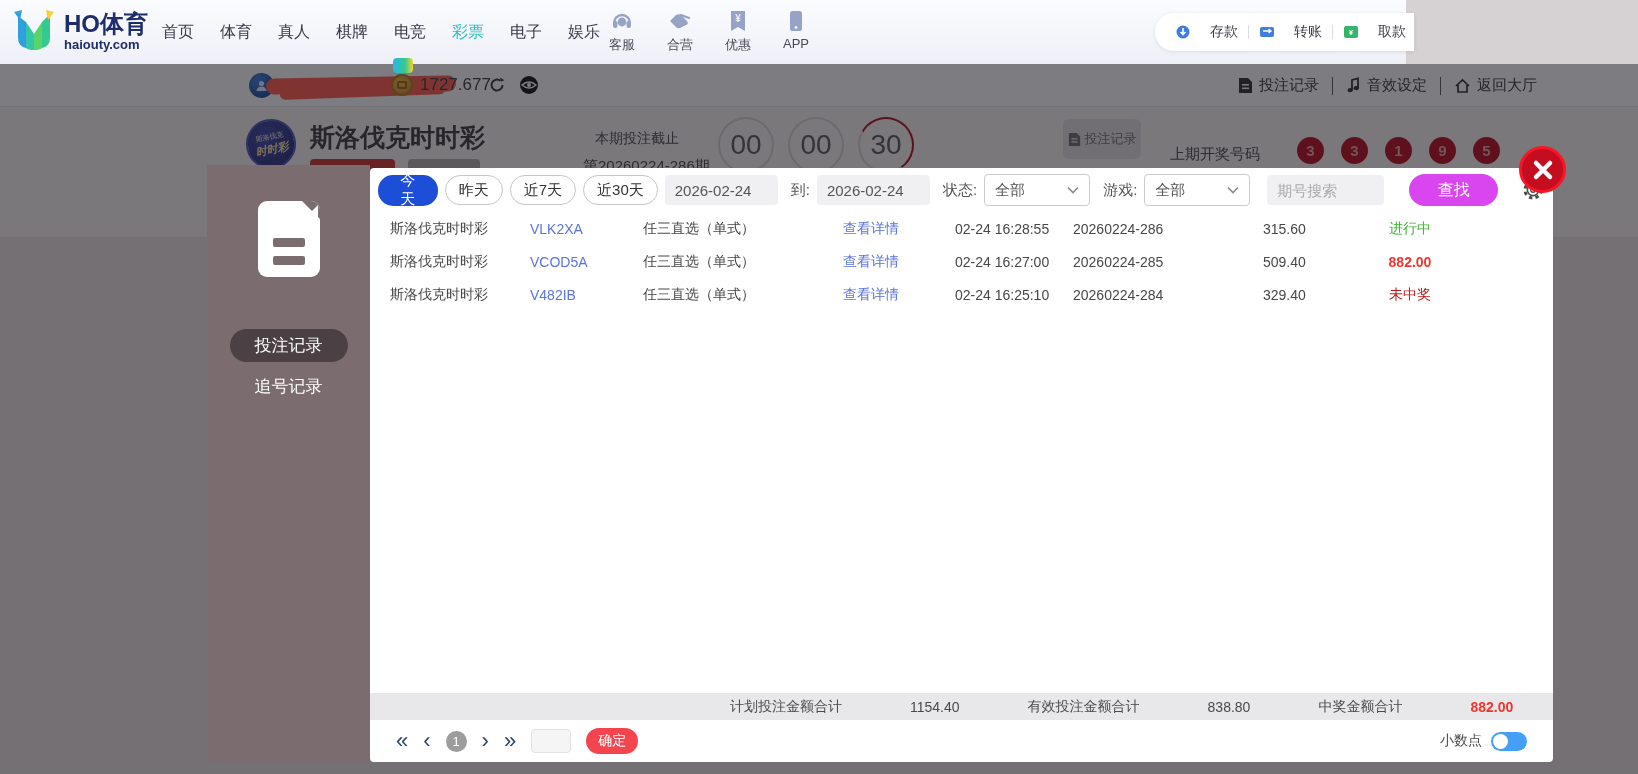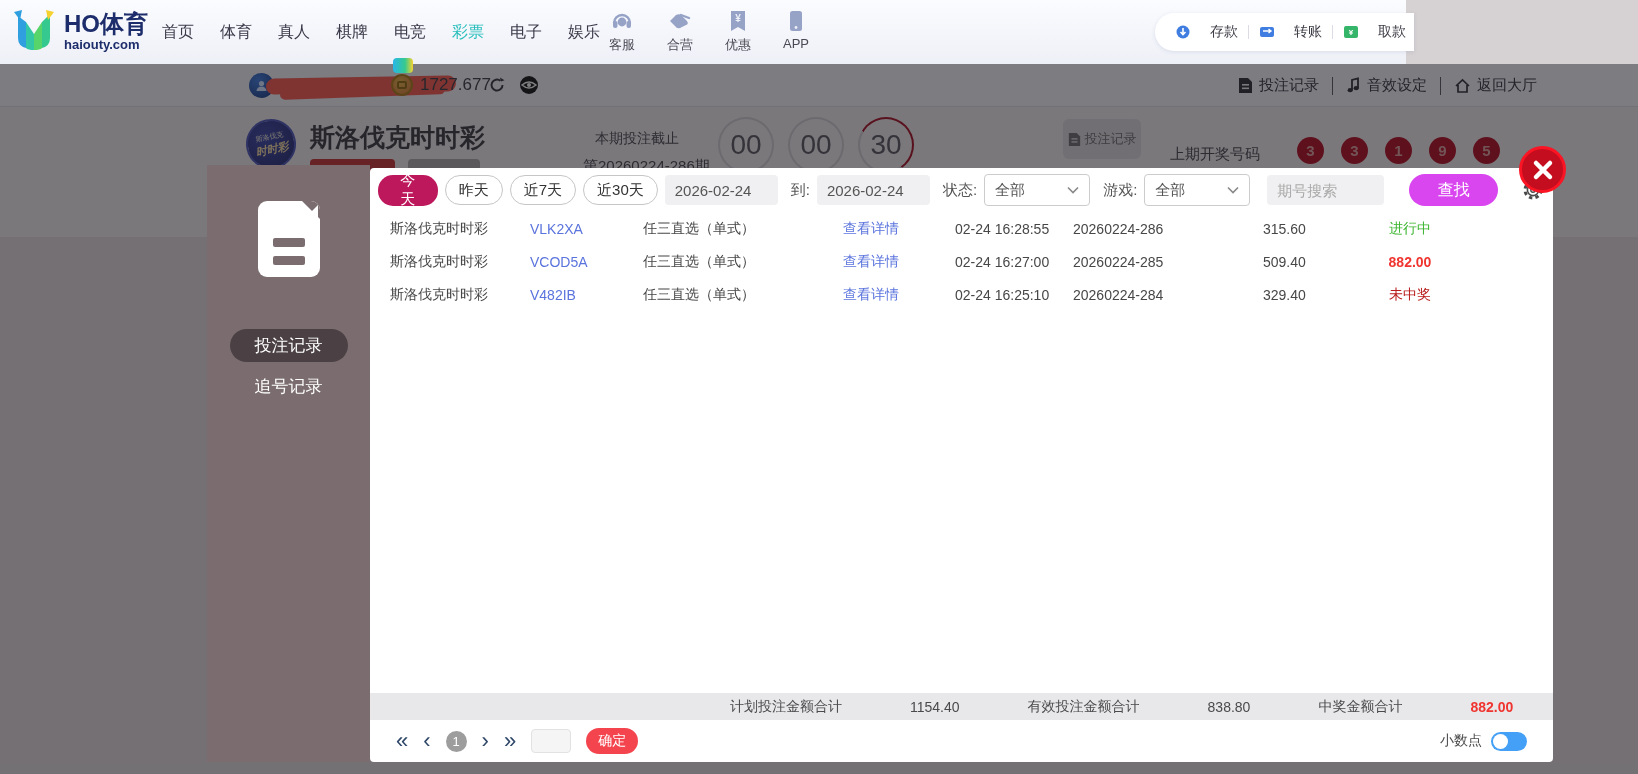--- a/index.html
+++ b/index.html
@@ -78,21 +78,21 @@
   .doc-big .slot { position:absolute; left:15px; width:32px; height:9px; background:#7b6d6f; border-radius:2px; }
   .slot.s1 { top:37px; } .slot.s2 { top:55px; }
   .side-pill { margin-top:52px; width:118px; height:33px; background:#4b4145; border-radius:17px;
       display:flex; align-items:center; justify-content:center; font-size:17px; color:#fff; cursor:pointer; }
   .side-link { margin-top:13px; font-size:17px; color:#fff; cursor:pointer; }
 
   
   .modal { position:absolute; left:370px; top:168px; width:1183px; height:594px; background:#fff; border-radius:4px;
       z-index:20; display:flex; flex-direction:column; }
   .fbar { height:44px; display:flex; align-items:center; gap:7px; padding:0 8px; flex:0 0 auto; }
-  .btn-red { height:31px; padding:0 16px; border-radius:15px; background:#be185d; color:#fff; font-size:15px;
+  .btn-red { height:31px; padding:0 16px; border-radius:15px; background:#1d4ed8; color:#fff; font-size:15px;
       border:none; display:flex; align-items:center; justify-content:center; cursor:pointer; }
   .btn-outline { height:30px; padding:0 13px; border-radius:15px; background:#fff; border:1px solid #c6c6c6;
       color:#333; font-size:15px; display:flex; align-items:center; cursor:pointer; white-space:nowrap; }
   .date-inp { width:113px; height:30px; border:none; border-radius:4px; background:#f0f0f2; color:#555;
       font-size:15px; padding:0 10px; font-family:inherit; }
   .flabel { font-size:15px; color:#555; margin-left:6px; white-space:nowrap; }
   .sel { width:113px; height:32px; border:1px solid #ccc; border-radius:4px; background:#fff; display:flex;
       align-items:center; justify-content:space-between; padding:0 10px; font-size:15px; color:#555; cursor:pointer; }
   .search-inp { width:117px; height:30px; border:none; border-radius:4px; background:#f0f0f2; color:#555;
       font-size:15px; padding:0 10px; margin-left:10px; font-family:inherit; }

